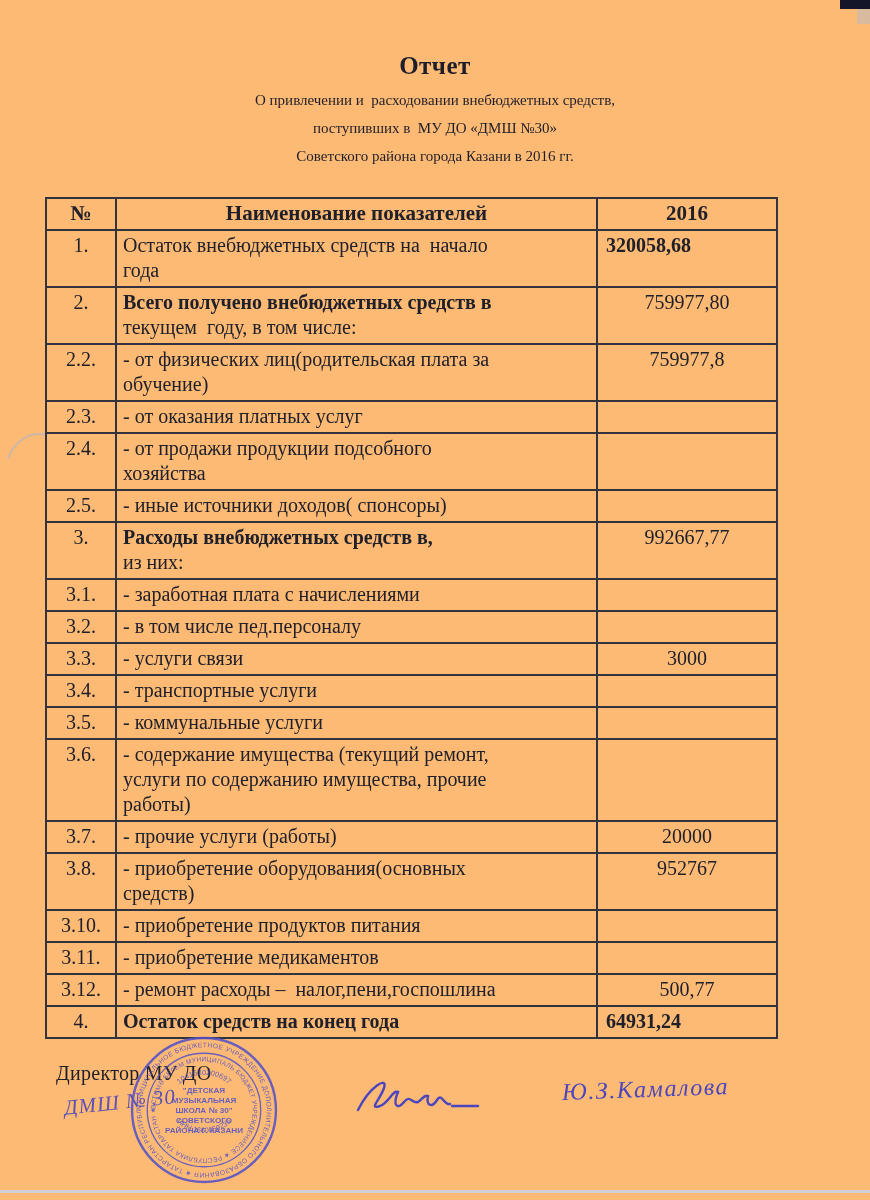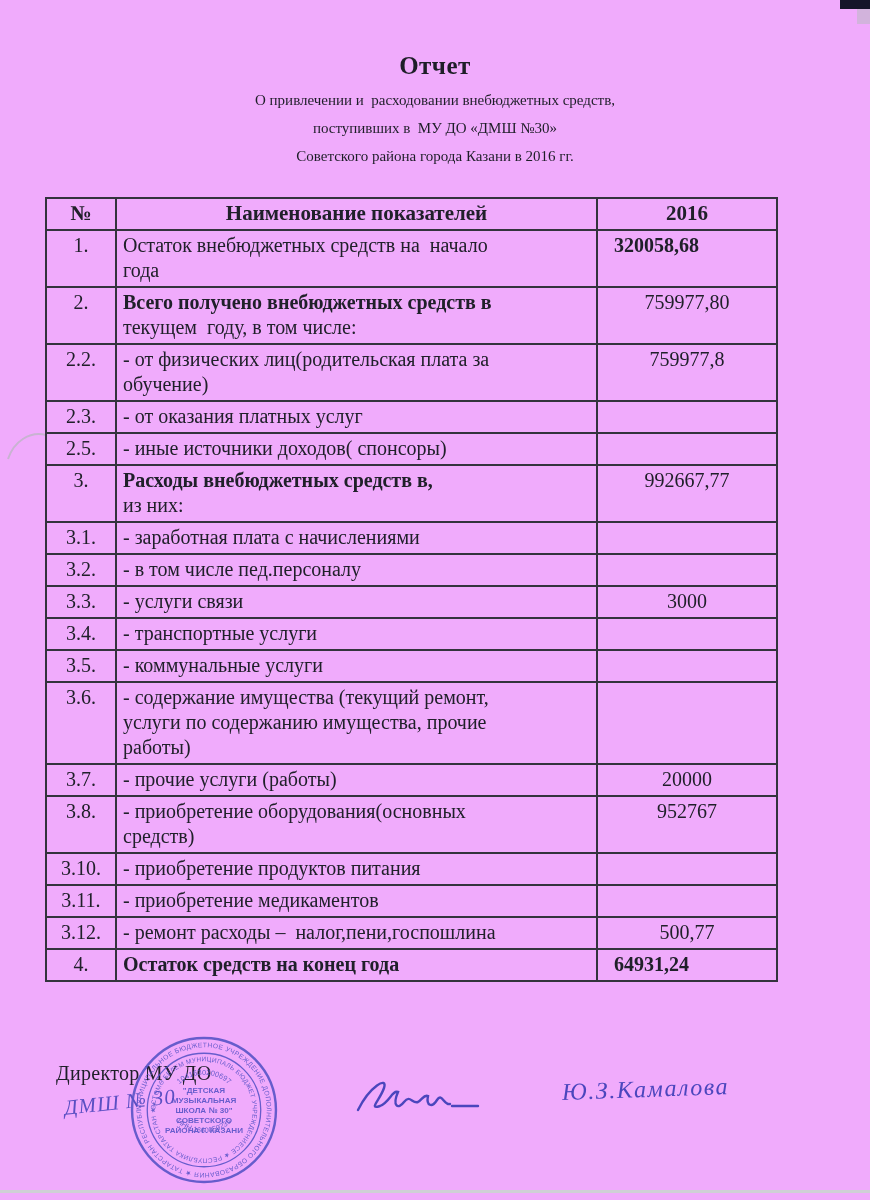--- a/index.html
+++ b/index.html
@@ -3,21 +3,21 @@
 <meta charset="utf-8">
 <style>
   html,body{margin:0;padding:0;}
   body{
     width:870px;height:1200px;overflow:hidden;
     background:#f4f4f6;
     font-family:"Liberation Serif", serif;
   }
   .page{
     position:relative;width:870px;height:1200px;
-    background:#f0abfc;
+    background:#fdba74;
     color:#1e1e28;
   }
   
   .title-block{
     position:absolute;left:60px;top:52px;width:750px;
     text-align:center;
   }
   .doc-title{
     font-size:25px;font-weight:bold;letter-spacing:.5px;margin:0 0 6px 0;
   }
@@ -36,21 +36,21 @@
     vertical-align:top;
   }
   col.w-num{width:70px;}
   col.w-label{width:481px;}
   col.w-value{width:180px;}
   th{font-weight:bold;font-size:21px;text-align:center;padding-top:3px;}
   .c-num{text-align:center;}
   .c-label{white-space:pre-wrap;padding-left:9px;}
   .lbl-bold{font-weight:bold;}
   .c-value{text-align:center;}
-  .c-value.v-left{text-align:left;padding-left:16px;}
+  .c-value.v-left{text-align:left;padding-left:8px;}
   .c-value.v-bold{font-weight:bold;}
   
   .director-line{
     position:absolute;left:56px;top:1062px;
     font-size:20px;letter-spacing:.3px;
   }
   .handwriting{
     color:#4b46bd;
     font-style:italic;
     font-family:"Liberation Serif", serif;
@@ -120,20 +120,26 @@
         </tr>
         <tr>
           <td class="c-num">2.2.</td>
           <td class="c-label"><span class="lbl-bold"></span><span>- от физических лиц(родительская плата за
 обучение)</span></td>
           <td class="c-value">759977,8</td>
         </tr>
         <tr>
           <td class="c-num">2.3.</td>
           <td class="c-label"><span class="lbl-bold"></span><span>- от оказания платных услуг</span></td>
+          <td class="c-value"></td>
+        </tr>
+        <tr>
+          <td class="c-num">2.4.</td>
+          <td class="c-label"><span class="lbl-bold"></span><span>- от продажи продукции подсобного
+хозяйства</span></td>
           <td class="c-value"></td>
         </tr>
         <tr>
           <td class="c-num">2.5.</td>
           <td class="c-label"><span class="lbl-bold"></span><span>- иные источники доходов( спонсоры)</span></td>
           <td class="c-value"></td>
         </tr>
         <tr>
           <td class="c-num">3.</td>
           <td class="c-label"><span class="lbl-bold">Расходы внебюджетных средств в,</span><span>

